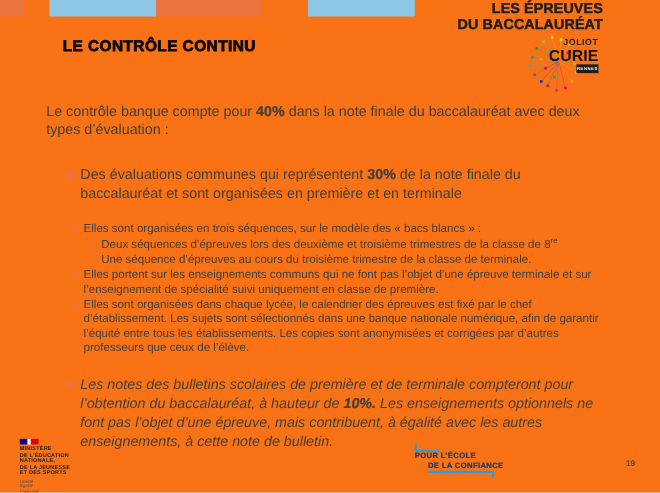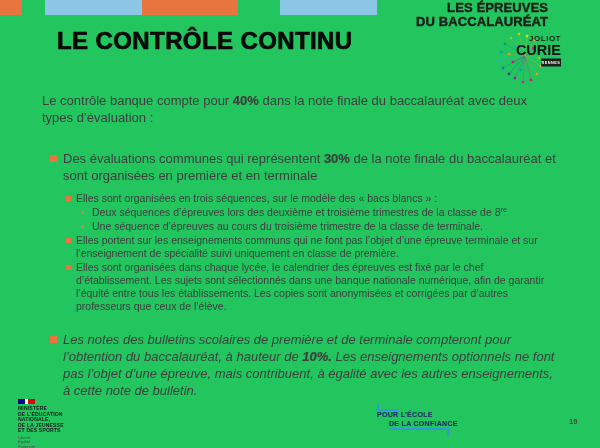--- a/index.html
+++ b/index.html
@@ -1,44 +1,44 @@
 <!DOCTYPE html>
 <html lang="fr"><head>
 <meta charset="utf-8">
 <style>
   html,body{margin:0;padding:0;background:#fff;}
   .slide{
-    position:relative;width:600px;height:448px;background:#22c55e;overflow:hidden;
+    position:relative;width:600px;height:448px;background:#f97316;overflow:hidden;
     font-family:"Liberation Sans","DejaVu Sans",sans-serif;color:#3e3e3e;
   }
   
   .bar{position:absolute;top:0;height:15px;}
   .bar-o-sm{left:0;width:22px;background:#e8743f;}
   .bar-b1{left:45px;width:97px;background:#8cc7e5;}
   .bar-o1{left:142px;width:96px;background:#e8743f;}
   .bar-b2{left:280px;width:97px;background:#8cc7e5;}
   
   .brand{
     position:absolute;top:1px;right:52px;text-align:right;
     font-size:13px;line-height:14px;font-weight:700;color:#1d1d1b;
     -webkit-text-stroke:0.4px #1d1d1b;letter-spacing:0.1px;
   }
-  .curie-logo{position:absolute;top:28px;right:37px;width:72px;height:60px;}
+  .curie-logo{position:absolute;top:28px;right:54px;width:72px;height:60px;}
   .curie-logo svg{display:block;width:72px;height:60px;}
   .curie-logo text{font-family:"Liberation Sans","DejaVu Sans",sans-serif;}
   .title{
     position:absolute;left:57px;top:29px;margin:0;
-    font-size:24px;line-height:24px;font-weight:900;color:#0a0a0a;
+    font-size:14px;line-height:24px;font-weight:900;color:#0a0a0a;
     -webkit-text-stroke:0.7px #0a0a0a;letter-spacing:0.4px;white-space:nowrap;
   }
   
   .content{position:absolute;left:42px;top:92px;width:522px;}
   .p1{margin:0 0 24px 0;font-size:13px;line-height:17px;max-width:492px;}
   b{font-weight:700;-webkit-text-stroke:0.2px #3e3e3e;}
-  .li1{position:relative;padding-left:13px;font-size:13px;line-height:17px;margin:8px;}
+  .li1{position:relative;padding-left:13px;font-size:13px;line-height:17px;margin:18px;}
   .li1 .m1{position:absolute;left:0;top:5px;width:7px;height:7px;background:#e8743f;}
   .li1.second{margin-top:18px;max-width:509px;font-style:italic;}
   .sublist{margin:2px 10px 0 0;}
   .li2{position:relative;padding-left:34px;font-size:10.5px;line-height:13px;margin:0 0 1px 0;}
   .li2 .m2{position:absolute;left:24px;top:4px;width:5px;height:5px;background:#e8743f;}
   .li3{position:relative;padding-left:50px;font-size:10.5px;line-height:13px;margin:0 0 1px 0;}
   .li3 .m3{position:absolute;left:39px;top:5px;width:3px;height:3px;background:#e8743f;}
   sup{font-size:7px;line-height:0;}
   
   .ministry{position:absolute;left:18px;top:399px;color:#1a1a1a;}

